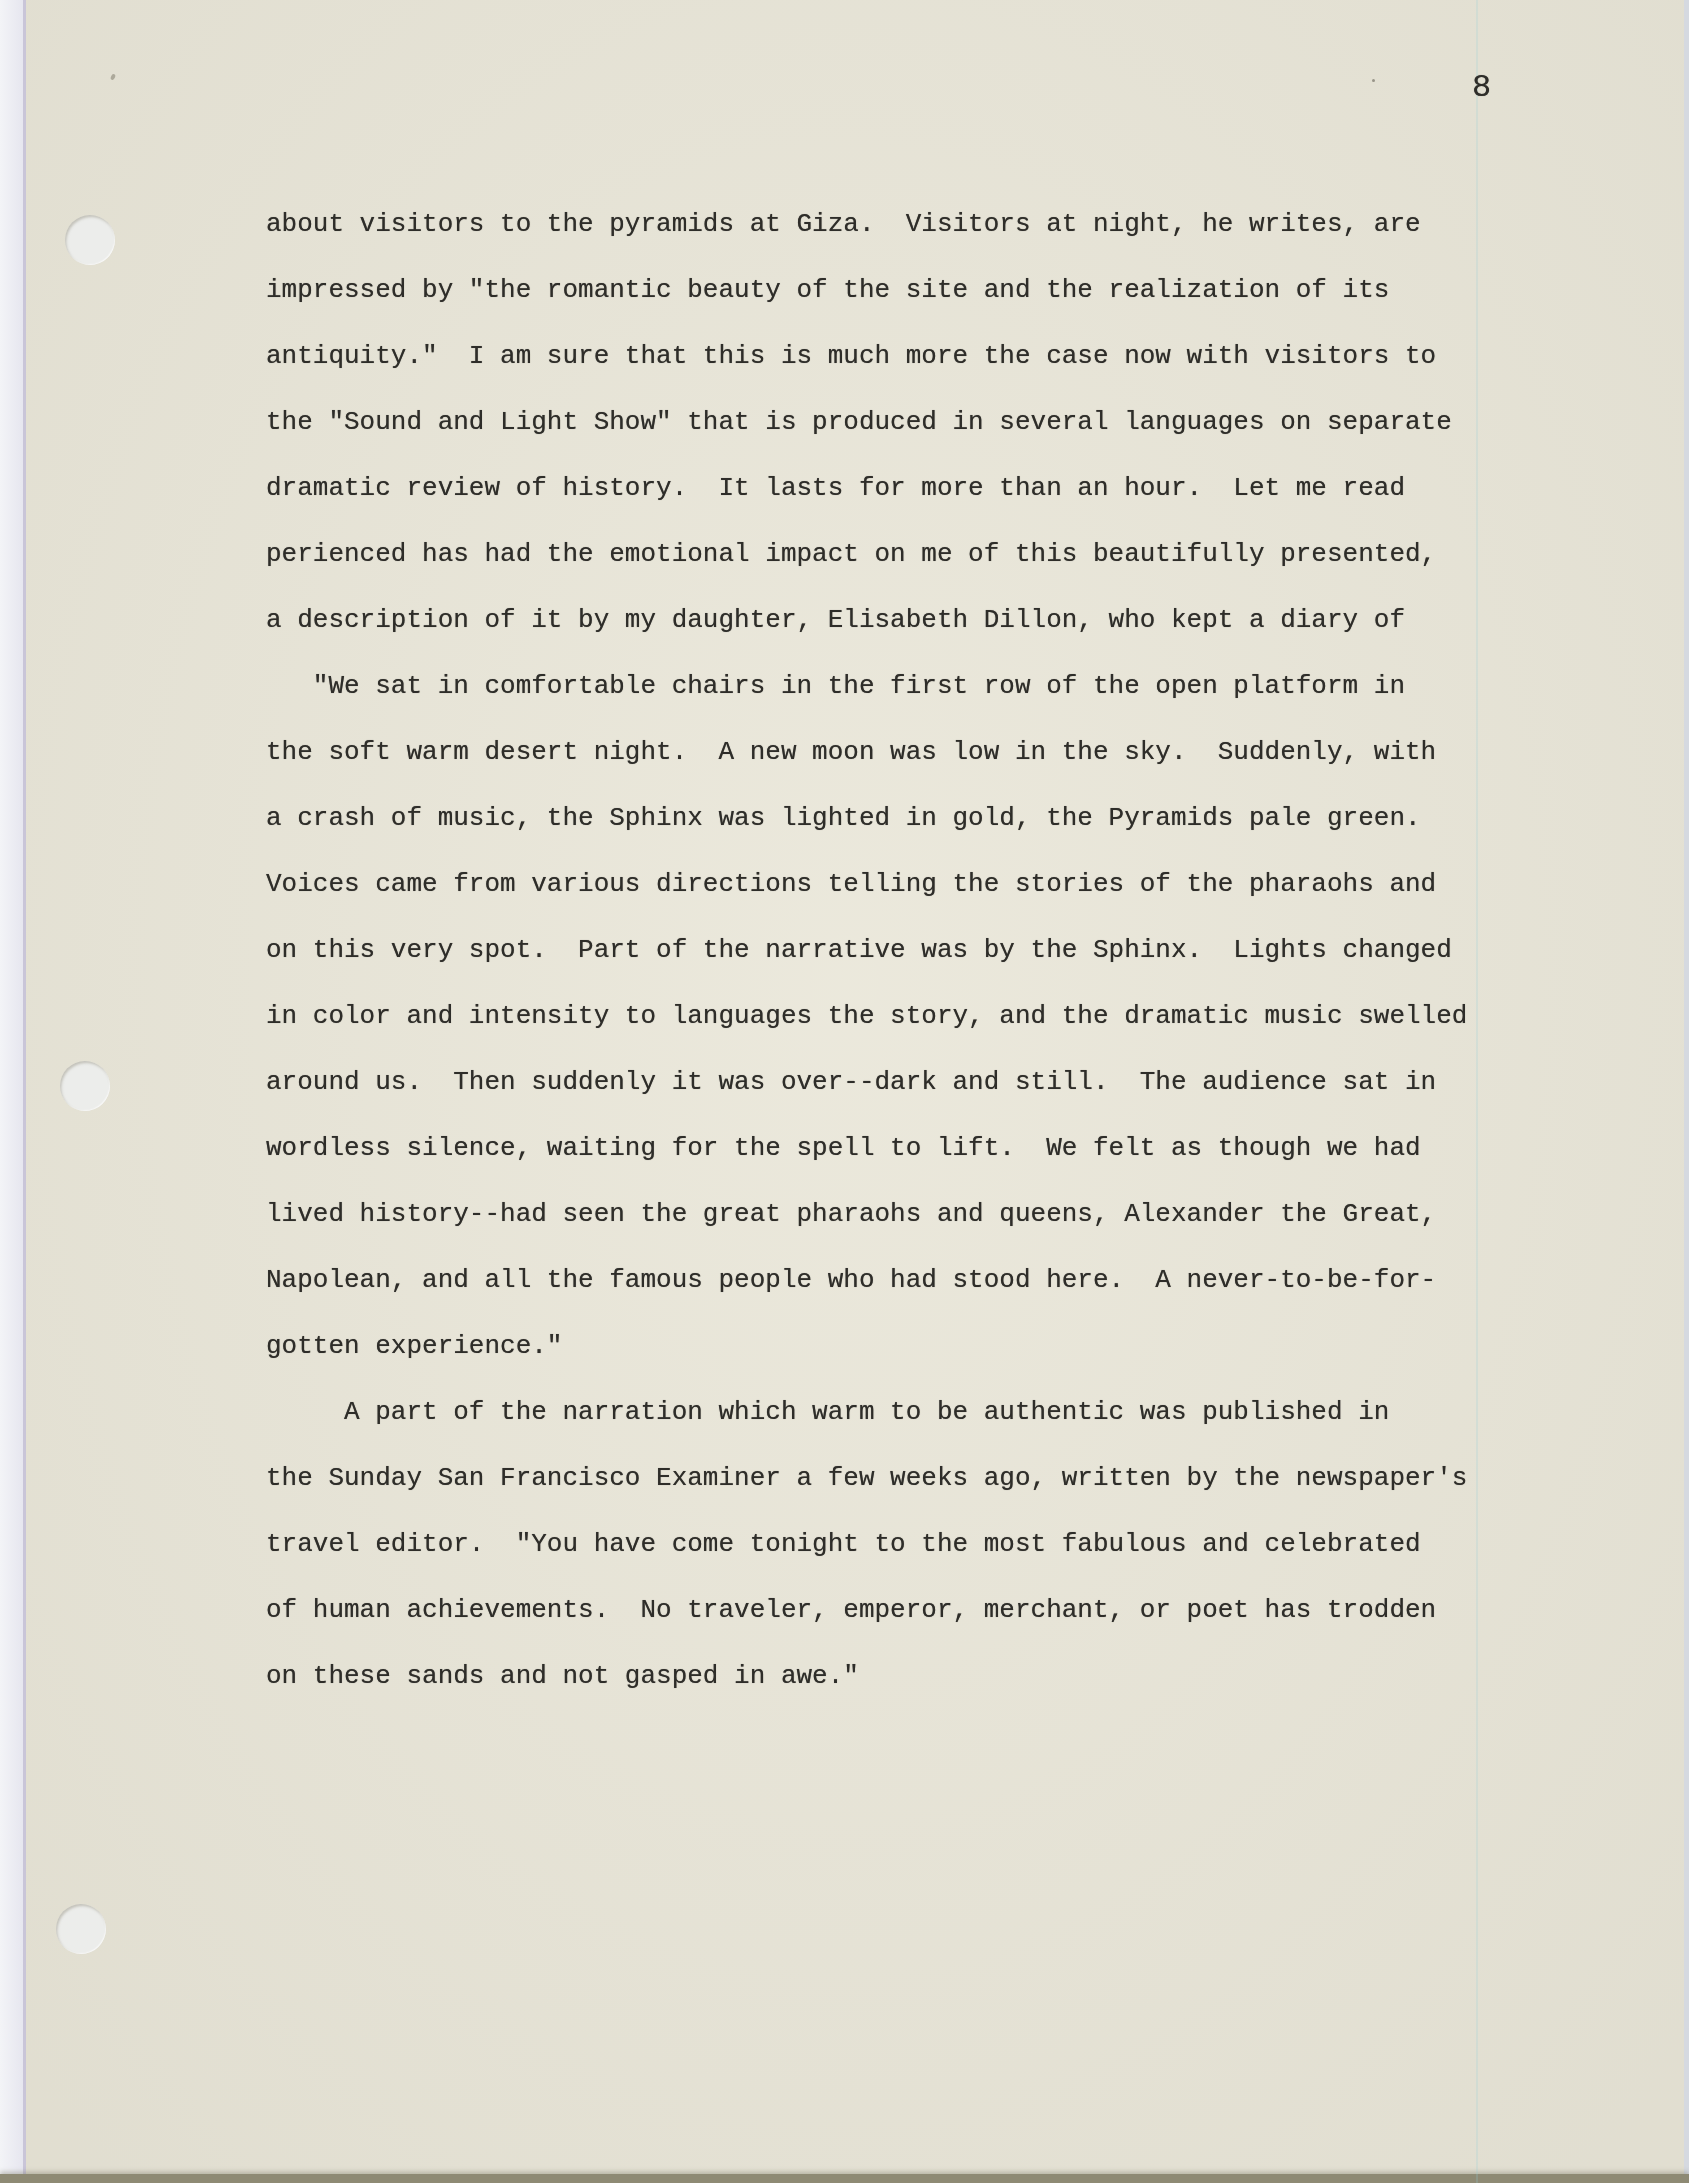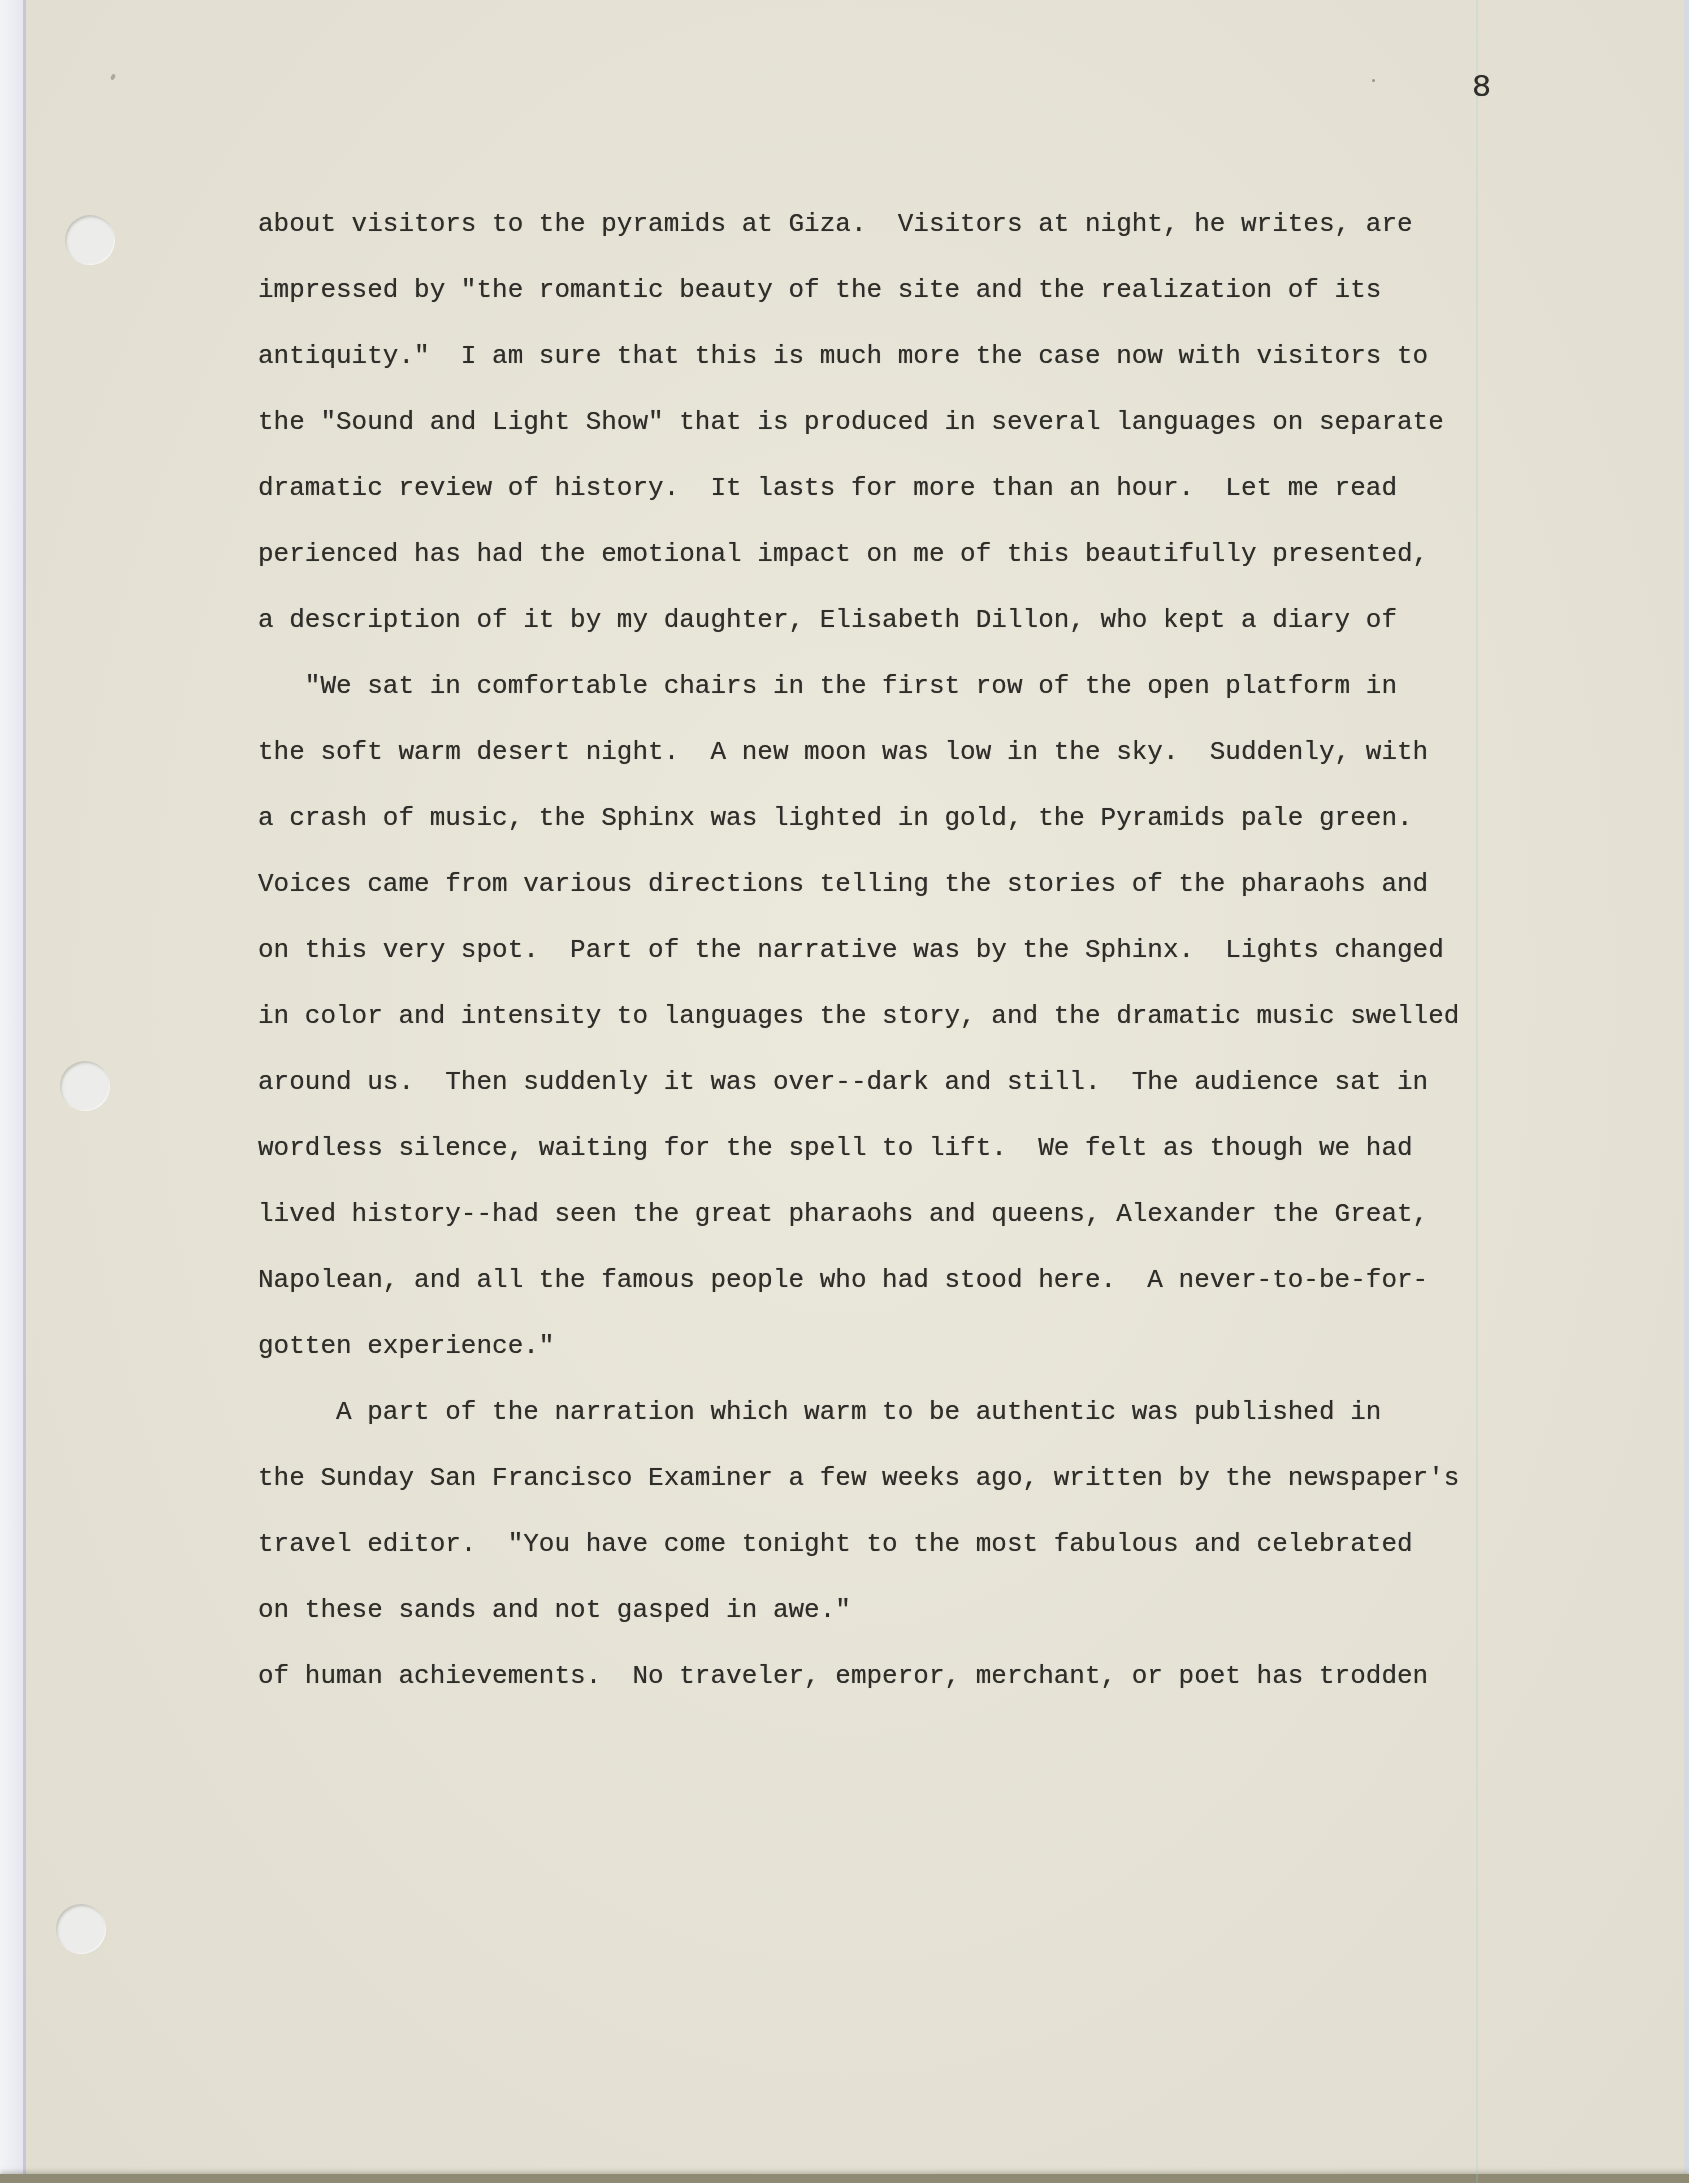--- a/index.html
+++ b/index.html
@@ -72,21 +72,21 @@
     position: absolute;
     left: 1472px;
     top: 69px;
     font-size: 32px;
     color: var(--ink, #2e2d29);
     text-shadow: 0 0 0.7px rgba(46,45,41,0.7);
   }
   
   .text-block {
     position: absolute;
-    left: 258px;
+    left: 266px;
     top: 191px;
     width: 1298px;
     color: var(--ink, #2e2d29);
     font-size: 26px;
     line-height: 66px;
     text-shadow: 0 0 0.7px rgba(46,45,41,0.65);
   }
   .text-block .line {
     white-space: pre;
     height: 66px;
@@ -125,17 +125,17 @@
       <div class="line">on this very spot.  Part of the narrative was by the Sphinx.  Lights changed</div>
       <div class="line">in color and intensity to languages the story, and the dramatic music swelled</div>
       <div class="line">around us.  Then suddenly it was over--dark and still.  The audience sat in</div>
       <div class="line">wordless silence, waiting for the spell to lift.  We felt as though we had</div>
       <div class="line">lived history--had seen the great pharaohs and queens, Alexander the Great,</div>
       <div class="line">Napolean, and all the famous people who had stood here.  A never-to-be-for-</div>
       <div class="line">gotten experience."</div>
       <div class="line">     A part of the narration which warm to be authentic was published in</div>
       <div class="line">the Sunday San Francisco Examiner a few weeks ago, written by the newspaper's</div>
       <div class="line">travel editor.  "You have come tonight to the most fabulous and celebrated</div>
+      <div class="line">of human achievements.  No traveler, emperor, merchant, or poet has trodden</div>
       <div class="line">on these sands and not gasped in awe."</div>
-      <div class="line">of human achievements.  No traveler, emperor, merchant, or poet has trodden</div>
     </div>
 </div>
 
 
 </body></html>

